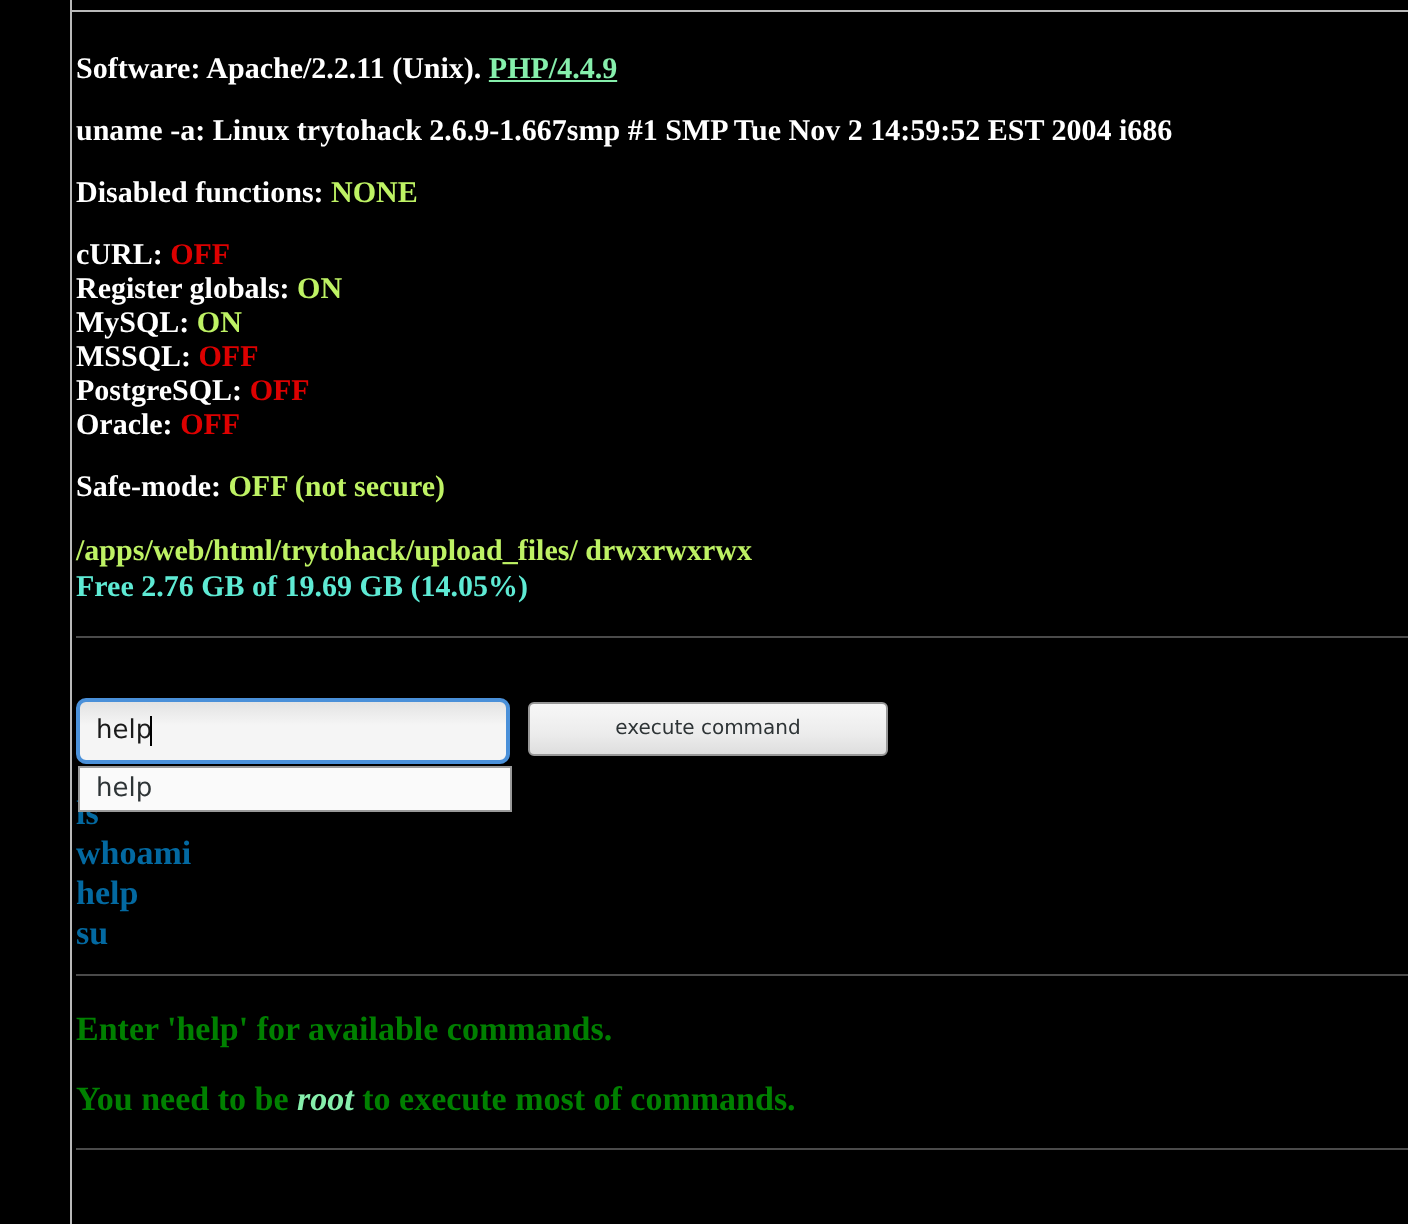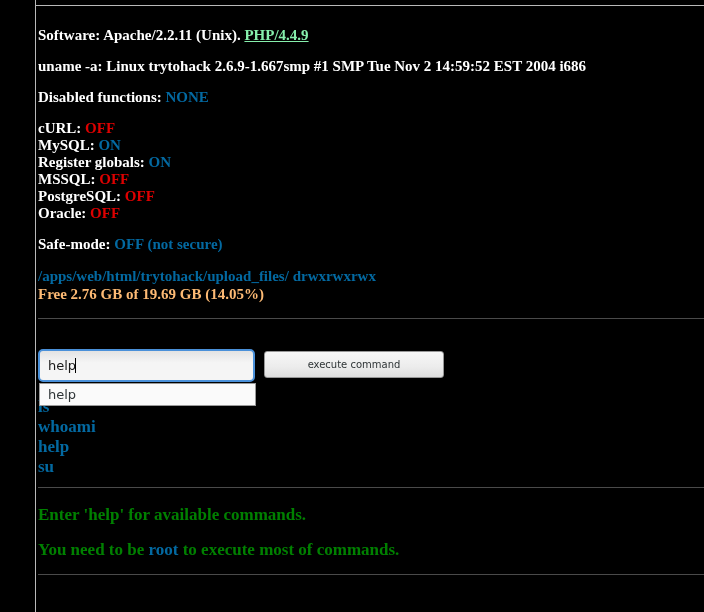--- a/index.html
+++ b/index.html
@@ -19,24 +19,24 @@
     height: 1px; background: #b9b9b9;
   }
   .content {
     position: absolute; left: 38px; top: 6px; right: 0; bottom: 0;
     font-weight: bold; color: #fff;
   }
   .info { font-size: 15px; margin: 14px 0; line-height: 17px; }
   .first { margin-top: 21px; }
   .status-block { margin: 0 0; }
   .status-line { font-size: 15px; line-height: 17px; }
-  .green { color: #0369a1; }
+  .green { color: #bef264; }
   .red   { color: #dd0000; }
-  .root-red { color: #0369a1; }
-  .white { color: #fdba74; }
+  .root-red { color: #86efac; font-style: italic; }
+  .white { color: #5eead4; }
   a.phplink { color: #86efac; text-decoration: underline; cursor: pointer; }
   .pathline { font-size: 15px; line-height: 18px; margin: 14px 12px 0 0; }
   .rule {
     border: none; height: 1px;
     background: #b0b0b0; border-bottom: 1px solid #4a4a4a;
     margin: 14px 0 0 0;
   }
   .hr1 { margin-top: 15px; }
   .hr2 { margin-top: 10px; }
   .hr3 { margin-top: 16px; }
@@ -105,25 +105,25 @@
     <span>Disabled functions:</span>
     <span class="green">NONE</span>
   </p>
 
   <div class="status-block">
     <div class="status-line">
       <span>cURL:</span>
       <span class="red">OFF</span>
     </div>
     <div class="status-line">
-      <span>MySQL:</span>
+      <span>Register globals:</span>
       <span class="green">ON</span>
     </div>
     <div class="status-line">
-      <span>Register globals:</span>
+      <span>MySQL:</span>
       <span class="green">ON</span>
     </div>
     <div class="status-line">
       <span>MSSQL:</span>
       <span class="red">OFF</span>
     </div>
     <div class="status-line">
       <span>PostgreSQL:</span>
       <span class="red">OFF</span>
     </div>

